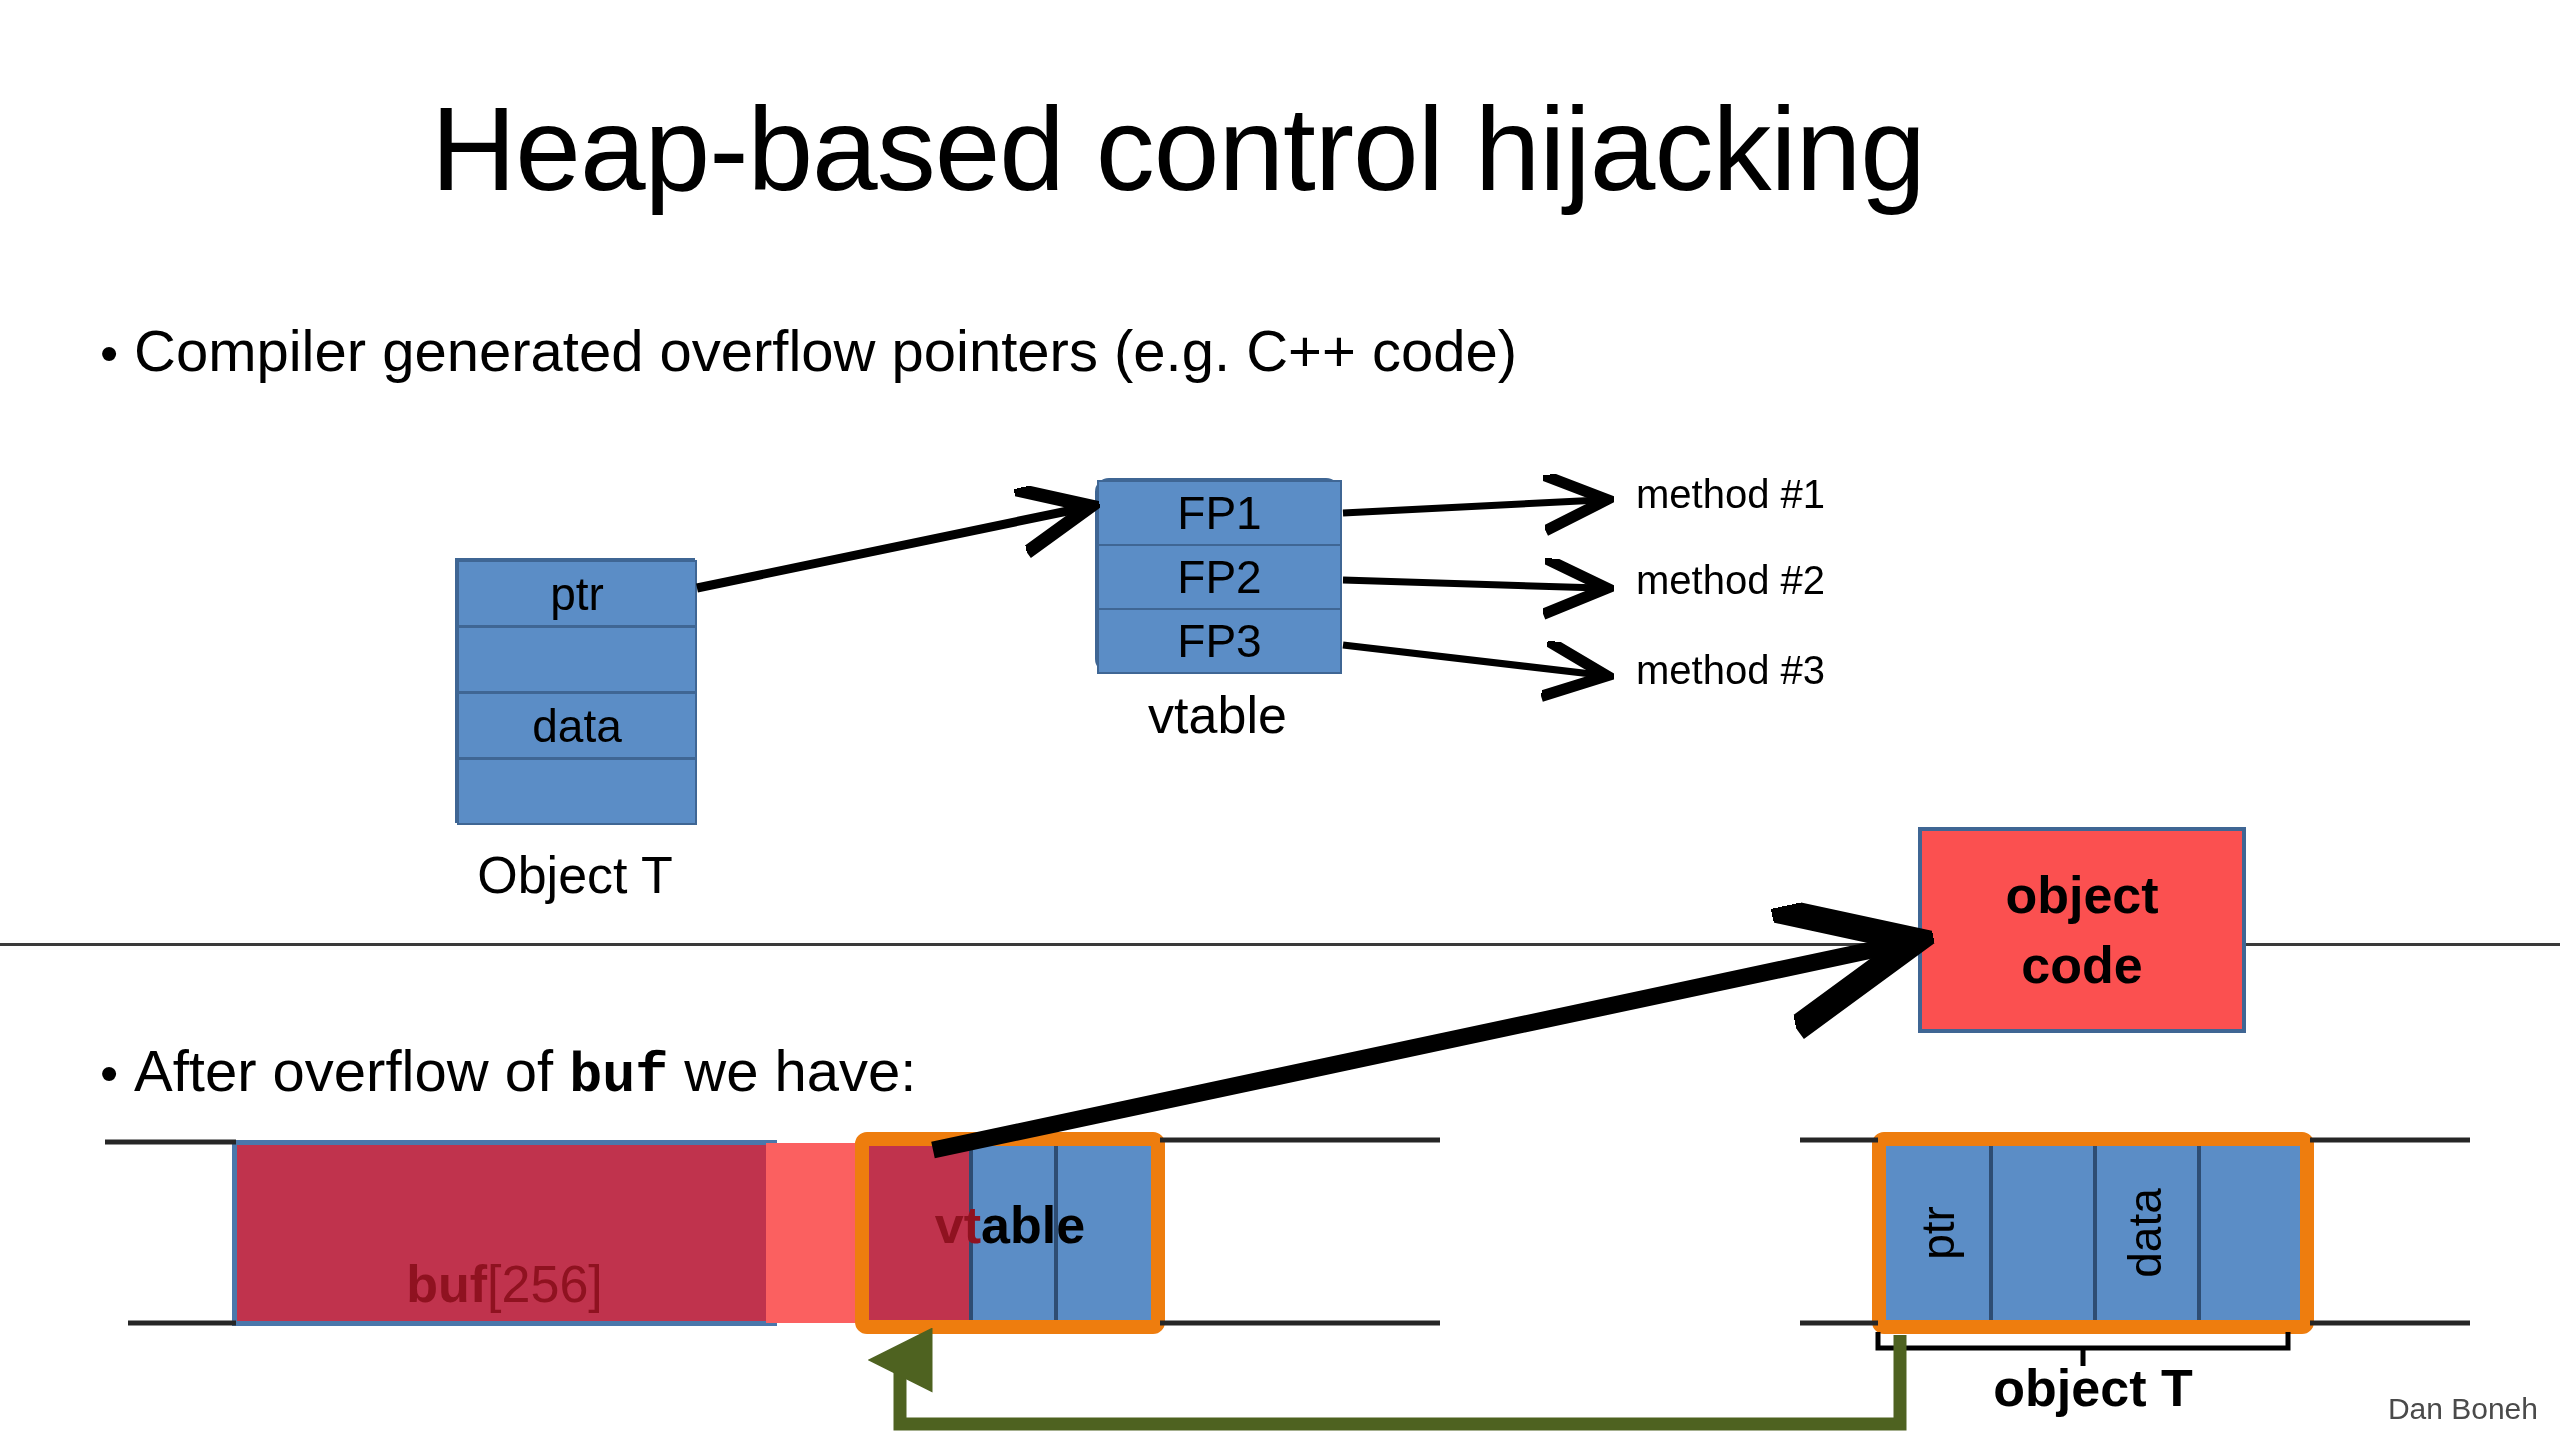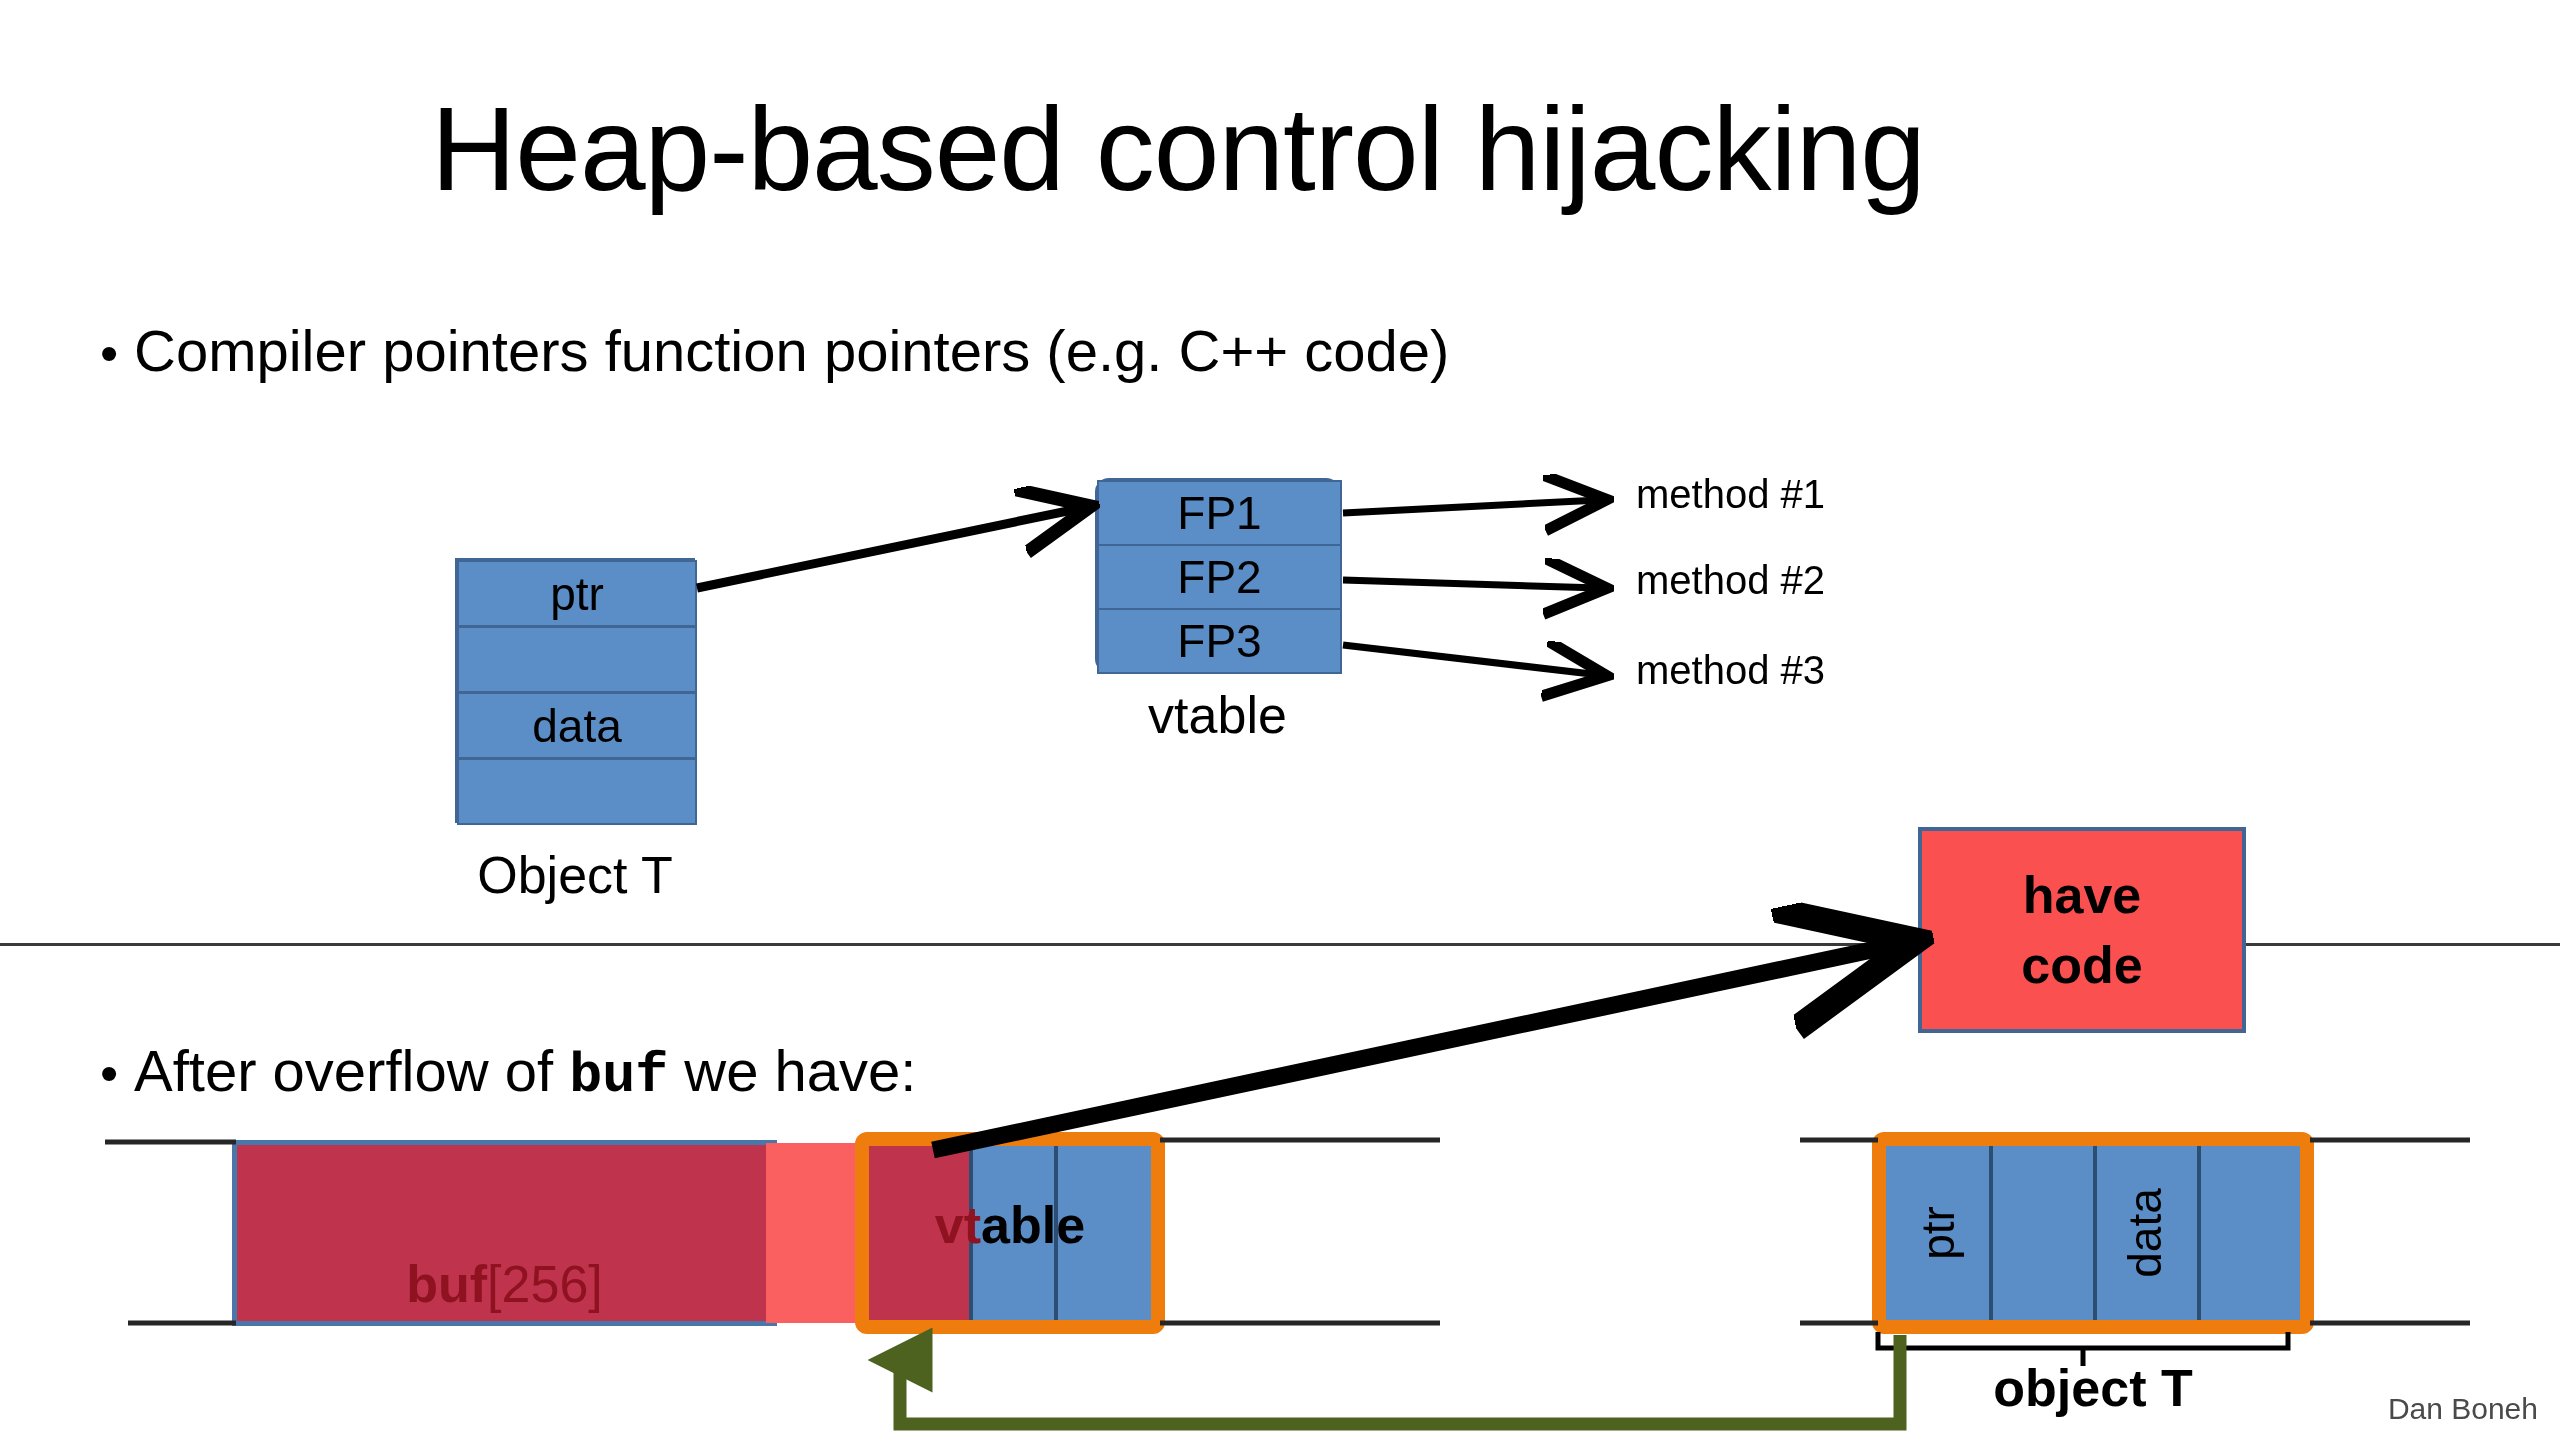--- a/index.html
+++ b/index.html
@@ -305,21 +305,21 @@
 </style>
 </head>
 <body>
 
 <div id="slide">
 
   <div id="slide-title">Heap-based control hijacking</div>
 
   <div id="bullet-1" class="bullet-row">
     <span class="bullet-dot">•</span>
-    <span class="bullet-text">Compiler pointers function pointers   (e.g.  C++ code)</span>
+    <span class="bullet-text">Compiler generated overflow pointers   (e.g.  C++ code)</span>
   </div>
 
   <div id="object-t-box" class="blue-box">
     <div id="obj-cell-0" class="blue-cell">ptr</div>
     <div id="obj-cell-1" class="blue-cell"></div>
     <div id="obj-cell-2" class="blue-cell">data</div>
     <div id="obj-cell-3" class="blue-cell"></div>
   </div>
   <div id="object-t-label">Object  T</div>
 
@@ -330,21 +330,21 @@
   </div>
   <div id="vtable-label">vtable</div>
 
   <div id="method-1" class="method-label">method #1</div>
   <div id="method-2" class="method-label">method #2</div>
   <div id="method-3" class="method-label">method #3</div>
 
   <div id="divider-line"></div>
 
   <div id="shellcode-box">
-    <div>have</div>
+    <div>object</div>
     <div>code</div>
   </div>
 
   <div id="bullet-2" class="bullet-row">
     <span class="bullet-dot">•</span>
     <span class="bullet-text">
       <span>After overflow of </span><span class="mono-bold">buf</span><span>  we have:</span>
     </span>
   </div>
 

